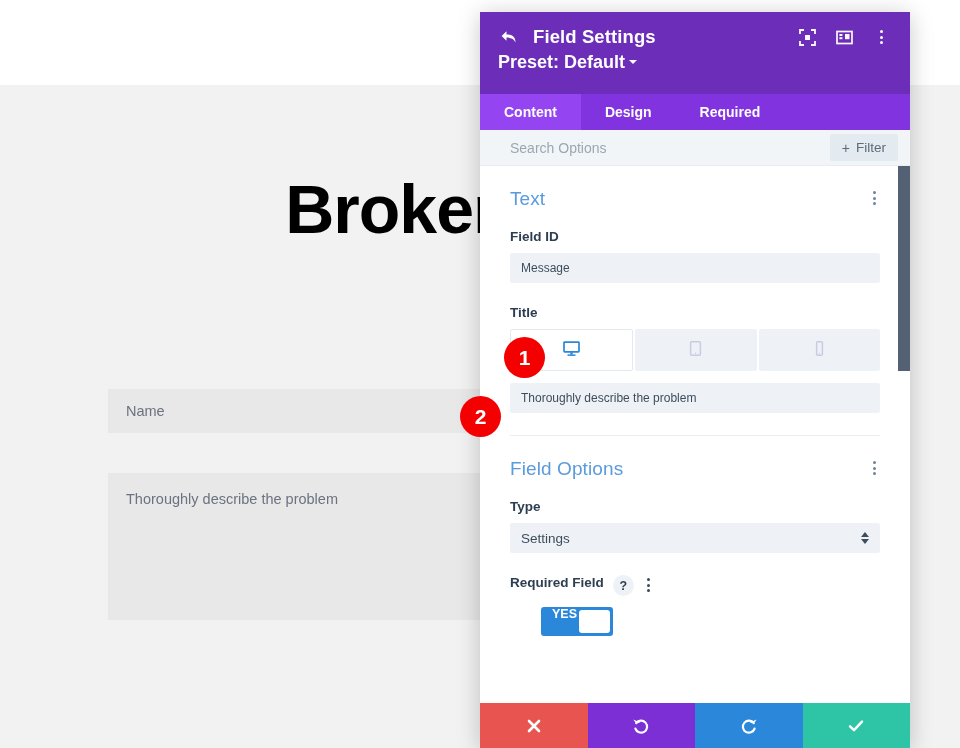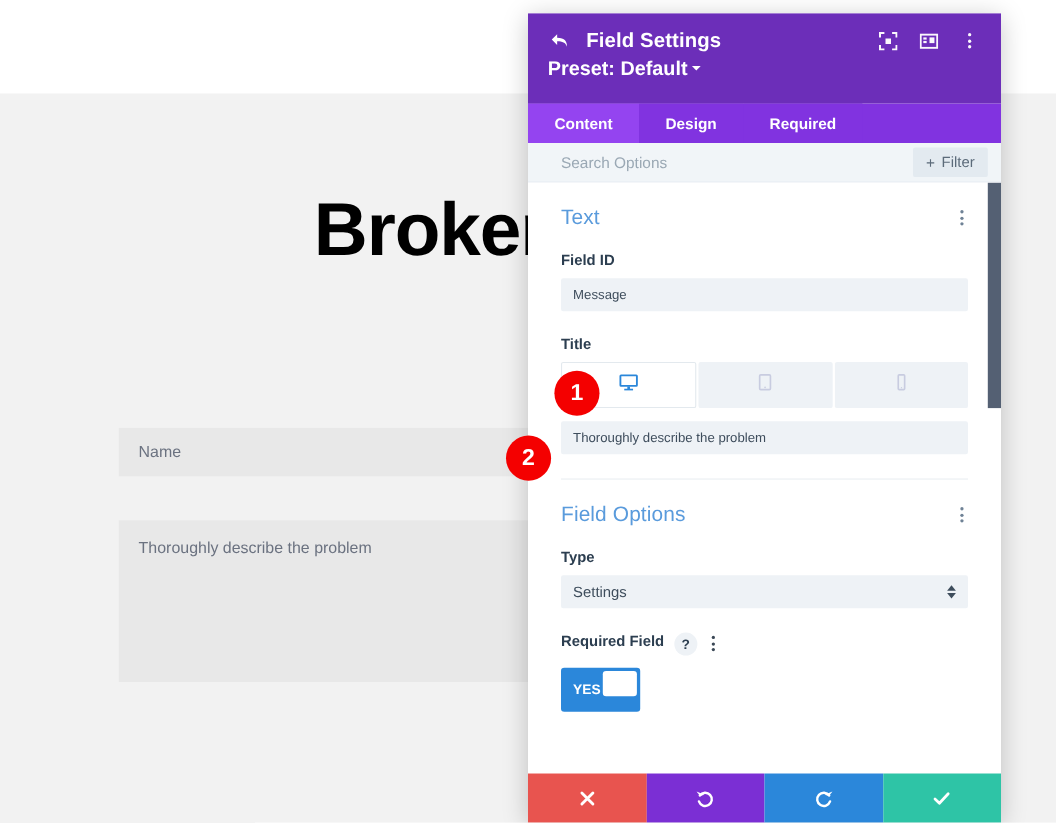--- a/index.html
+++ b/index.html
@@ -330,28 +330,29 @@
     background: #eef2f6;
     color: #2c3e50;
     font-size: 12.5px;
     font-weight: bold;
     display: flex;
     align-items: center;
     justify-content: center;
     cursor: pointer;
   }
   .toggle {
-    width: 72px; height: 40px;
+    width: 72px; height: 29px;
     background: #2b87da;
     border-radius: 3px;
     display: flex;
-    align-items: center;
+    align-items: flex-start;
     cursor: pointer;
     position: relative;
     padding: 0 3px;
+    margin-left: 31px;
   }
   .toggle-text {
     color: #ffffff;
     font-size: 12.5px;
     font-weight: bold;
     padding-left: 8px;
   }
   .toggle-knob {
     position: absolute;
     right: 3px; top: 3px;

